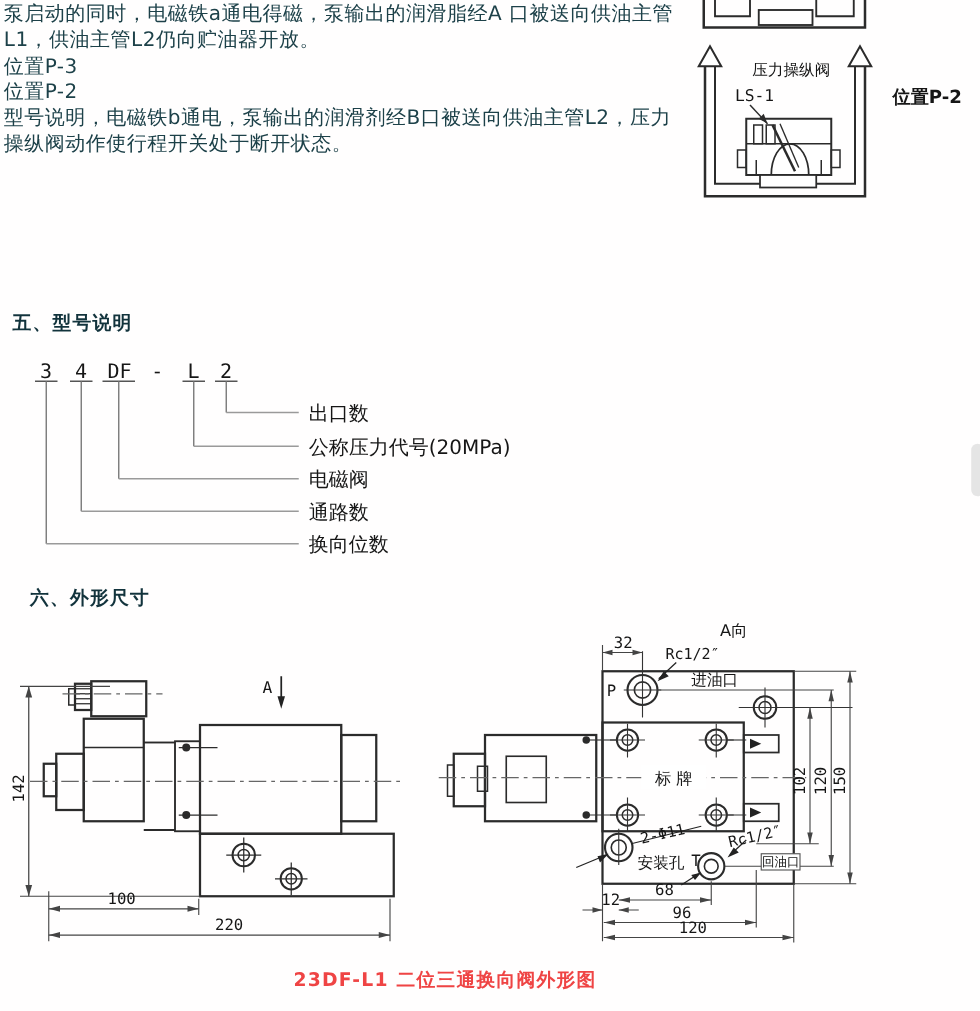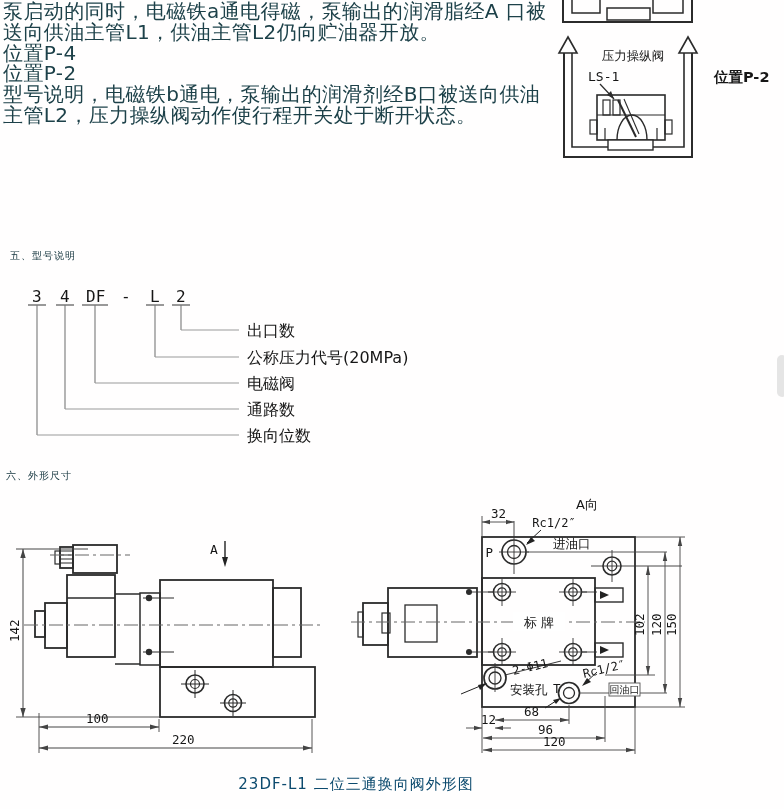--- a/index.html
+++ b/index.html
@@ -1,42 +1,42 @@
 <!DOCTYPE html>
 <html><head>
 <meta charset="utf-8">
 <style>
   html,body{margin:0;padding:0;}
   body{width:784px;height:809px;background:#ffffff;font-family:"DejaVu Sans",sans-serif;position:relative;overflow:hidden;}
   .page{position:absolute;left:0;top:0;width:784px;height:809px;background:#fffefe;}
-  .intro{position:absolute;left:3px;top:1px;width:545px;font-size:20px;line-height:20.8px;color:#1d4149;letter-spacing:0.4px;}
+  .intro{position:absolute;left:3px;top:1px;width:545px;font-size:16px;line-height:20.8px;color:#1d4149;letter-spacing:0.4px;}
   .intro p{margin:0;}
-  .heading{position:absolute;font-size:10px;font-weight:normal;color:#12333c;letter-spacing:1px;}
+  .heading{position:absolute;font-size:15px;font-weight:bold;color:#12333c;letter-spacing:1px;}
   .h-model{left:10px;top:249px;}
-  .h-outline{left:6px;top:469px;}
+  .h-outline{left:24px;top:469px;}
   .pos-p2{position:absolute;left:714px;top:68px;font-size:14.5px;font-weight:600;color:#161616;white-space:nowrap;}
-  .caption{position:absolute;left:0;top:775px;width:712px;text-align:center;font-size:15px;font-weight:normal;color:#0c4a6e;letter-spacing:1px;}
+  .caption{position:absolute;left:0;top:775px;width:712px;text-align:center;font-size:15px;font-weight:bold;color:#ef4444;letter-spacing:1px;}
   svg{position:absolute;overflow:visible;}
   .svg-p2{left:540px;top:0px;}
   .svg-model{left:27px;top:284px;}
   .svg-side{left:8px;top:535px;}
   .svg-top{left:335px;top:495px;}
   .scroll-thumb{position:absolute;right:-3px;top:355px;width:10px;height:42px;background:#cfcfcf;border-radius:7px;opacity:.55;}
   text{fill:#161616;}
   .cjk{font-family:"DejaVu Sans",sans-serif;}
   .mono{font-family:"DejaVu Sans Mono",monospace;}
 </style>
 </head>
 <body>
 
 <div class="page">
 
   <div class="intro">
     <p>泵启动的同时，电磁铁a通电得磁，泵输出的润滑脂经A 口被送向供油主管L1，供油主管L2仍向贮油器开放。</p>
-    <p>位置P-4</p>
+    <p>位置P-3</p>
     <p>位置P-2</p>
     <p>型号说明，电磁铁b通电，泵输出的润滑剂经B口被送向供油主管L2，压力操纵阀动作使行程开关处于断开状态。</p>
   </div>
 
   <svg class="svg-p2" width="180" height="164" viewBox="0 0 180 164">
     <g stroke="#2b2b2b" fill="none" stroke-width="2">
       <path d="M23,0 V22 H152 V0"></path>
       <path d="M32,0 V13 H60 V0" stroke-width="1.5"></path>
       <path d="M113,0 V13 H143 V0" stroke-width="1.5"></path>
       <rect x="67" y="8" width="43" height="12" stroke-width="1.5"></rect>

